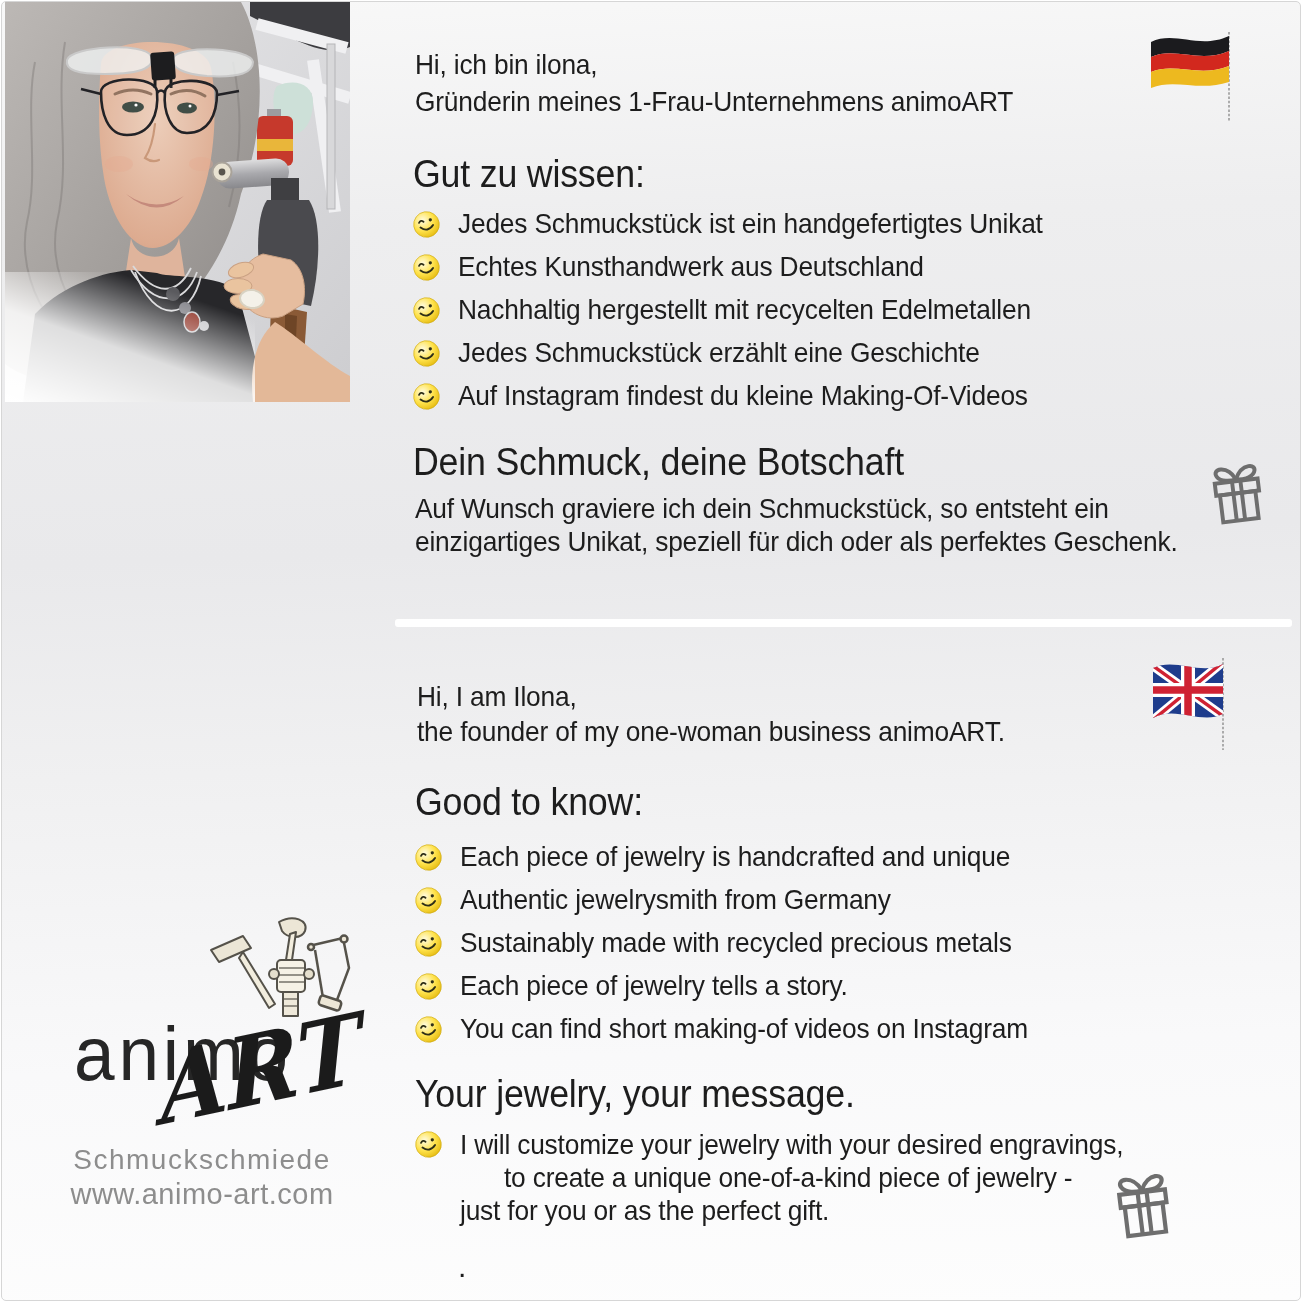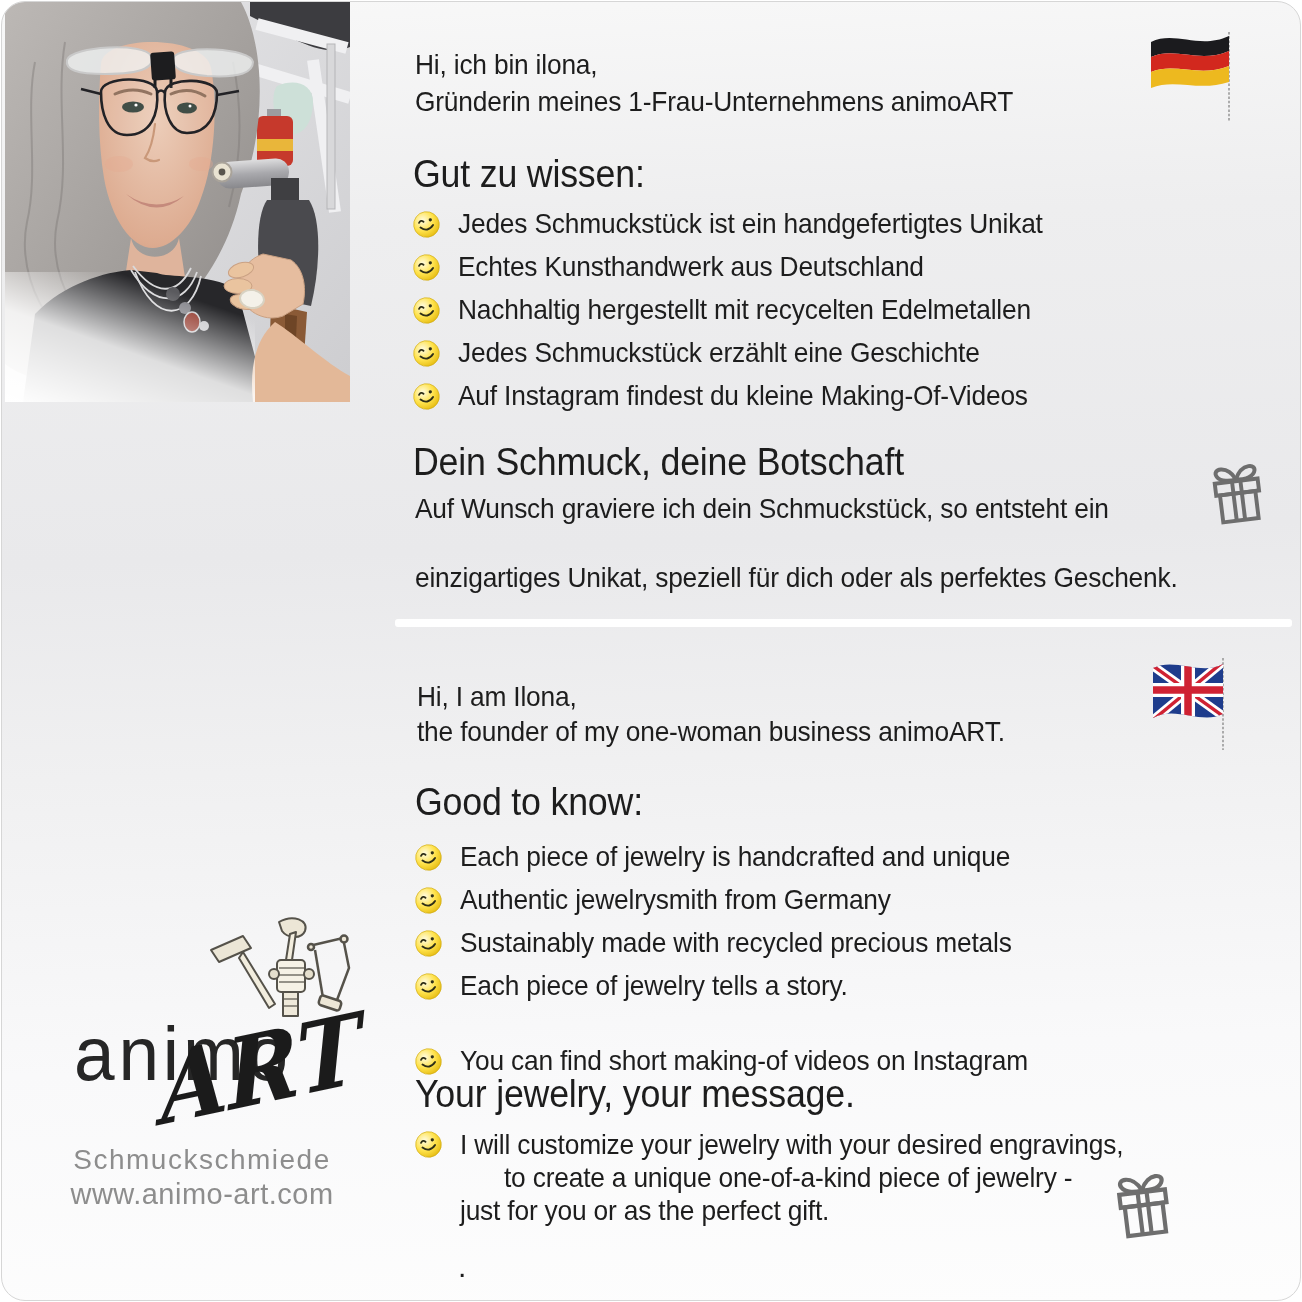--- a/index.html
+++ b/index.html
@@ -1,17 +1,17 @@
 <!DOCTYPE html>
 <html><head>
 <meta charset="utf-8">
 <style>
   html,body{margin:0;padding:0;background:#ffffff;}
   .stage{position:relative;width:1302px;height:1302px;font-family:"Liberation Sans",sans-serif;}
-  .card{position:absolute;inset:1px;border:1px solid #d6d6d6;border-radius:24px;overflow:hidden;
+  .card{position:absolute;inset:1px;border:1px solid #d6d6d6;border-radius:5px;overflow:hidden;
         background:linear-gradient(178deg,#f8f8f8 0%,#eeeeef 18%,#e9e9eb 42%,#f0f0f1 58%,#f9f9fa 80%,#fdfdfd 100%);padding-left:35px;}
   .abs{position:absolute;}
   .t{color:#1d1d1d;white-space:nowrap;letter-spacing:-0.2px;}
   .cond{display:inline-block;transform:scaleX(.94);transform-origin:0 50%;}
   .fs28{font-size:28px;line-height:34px;}
   .fs38{font-size:38px;line-height:44px;}
   .muted{color:#8d8d8d;}
   .bullet{position:absolute;display:flex;align-items:center;gap:17px;justify-content:flex-end;}
   .smiley{width:29px;height:29px;transform:rotate(-9deg);flex:0 0 auto;}
   .gift{position:absolute;}
@@ -202,21 +202,21 @@
     </div>
     <div class="bullet" style="left:410px;top:377px;">
       <svg class="smiley">
           <use href="#sym-smiley"></use>
         </svg>
       <span class="t fs28"><span class="cond">Auf Instagram findest du kleine Making-Of-Videos</span></span>
     </div>
 
     <div class="abs t fs38" style="left:411px;top:438px;"><span class="cond">Dein Schmuck, deine Botschaft</span></div>
     <div class="abs t fs28" style="left:413px;top:490px;"><span class="cond">Auf Wunsch graviere ich dein Schmuckstück, so entsteht ein</span></div>
-    <div class="abs t fs28" style="left:413px;top:523px;margin-top:36px;"><span class="cond">einzigartiges Unikat, speziell für dich oder als perfektes Geschenk.</span></div>
+    <div class="abs t fs28" style="left:413px;top:523px;"><span class="cond">einzigartiges Unikat, speziell für dich oder als perfektes Geschenk.</span></div>
 
     <svg class="gift" style="left:1206px;top:458px;" width="60" height="72">
         <use href="#sym-gift" width="60" height="72"></use>
       </svg>
 
     <div class="divider"></div>
 
     <div class="abs" style="left:1143px;top:650px;width:92px;height:104px;">
       <svg width="92" height="104" viewBox="0 0 92 104">
         <defs>
@@ -260,21 +260,21 @@
           <use href="#sym-smiley"></use>
         </svg>
       <span class="t fs28"><span class="cond">Sustainably made with recycled precious metals</span></span>
     </div>
     <div class="bullet" style="left:412px;top:967px;">
       <svg class="smiley">
           <use href="#sym-smiley"></use>
         </svg>
       <span class="t fs28"><span class="cond">Each piece of jewelry tells a story.</span></span>
     </div>
-    <div class="bullet" style="left:412px;top:1010px;margin-top:32px;">
+    <div class="bullet" style="left:412px;top:1010px;">
       <svg class="smiley">
           <use href="#sym-smiley"></use>
         </svg>
       <span class="t fs28"><span class="cond">You can find short making-of videos on Instagram</span></span>
     </div>
 
     <div class="abs t fs38" style="left:413px;top:1070px;"><span class="cond">Your jewelry, your message.</span></div>
     <svg class="smiley abs" style="left:412px;top:1128px;">
         <use href="#sym-smiley"></use>
       </svg>

